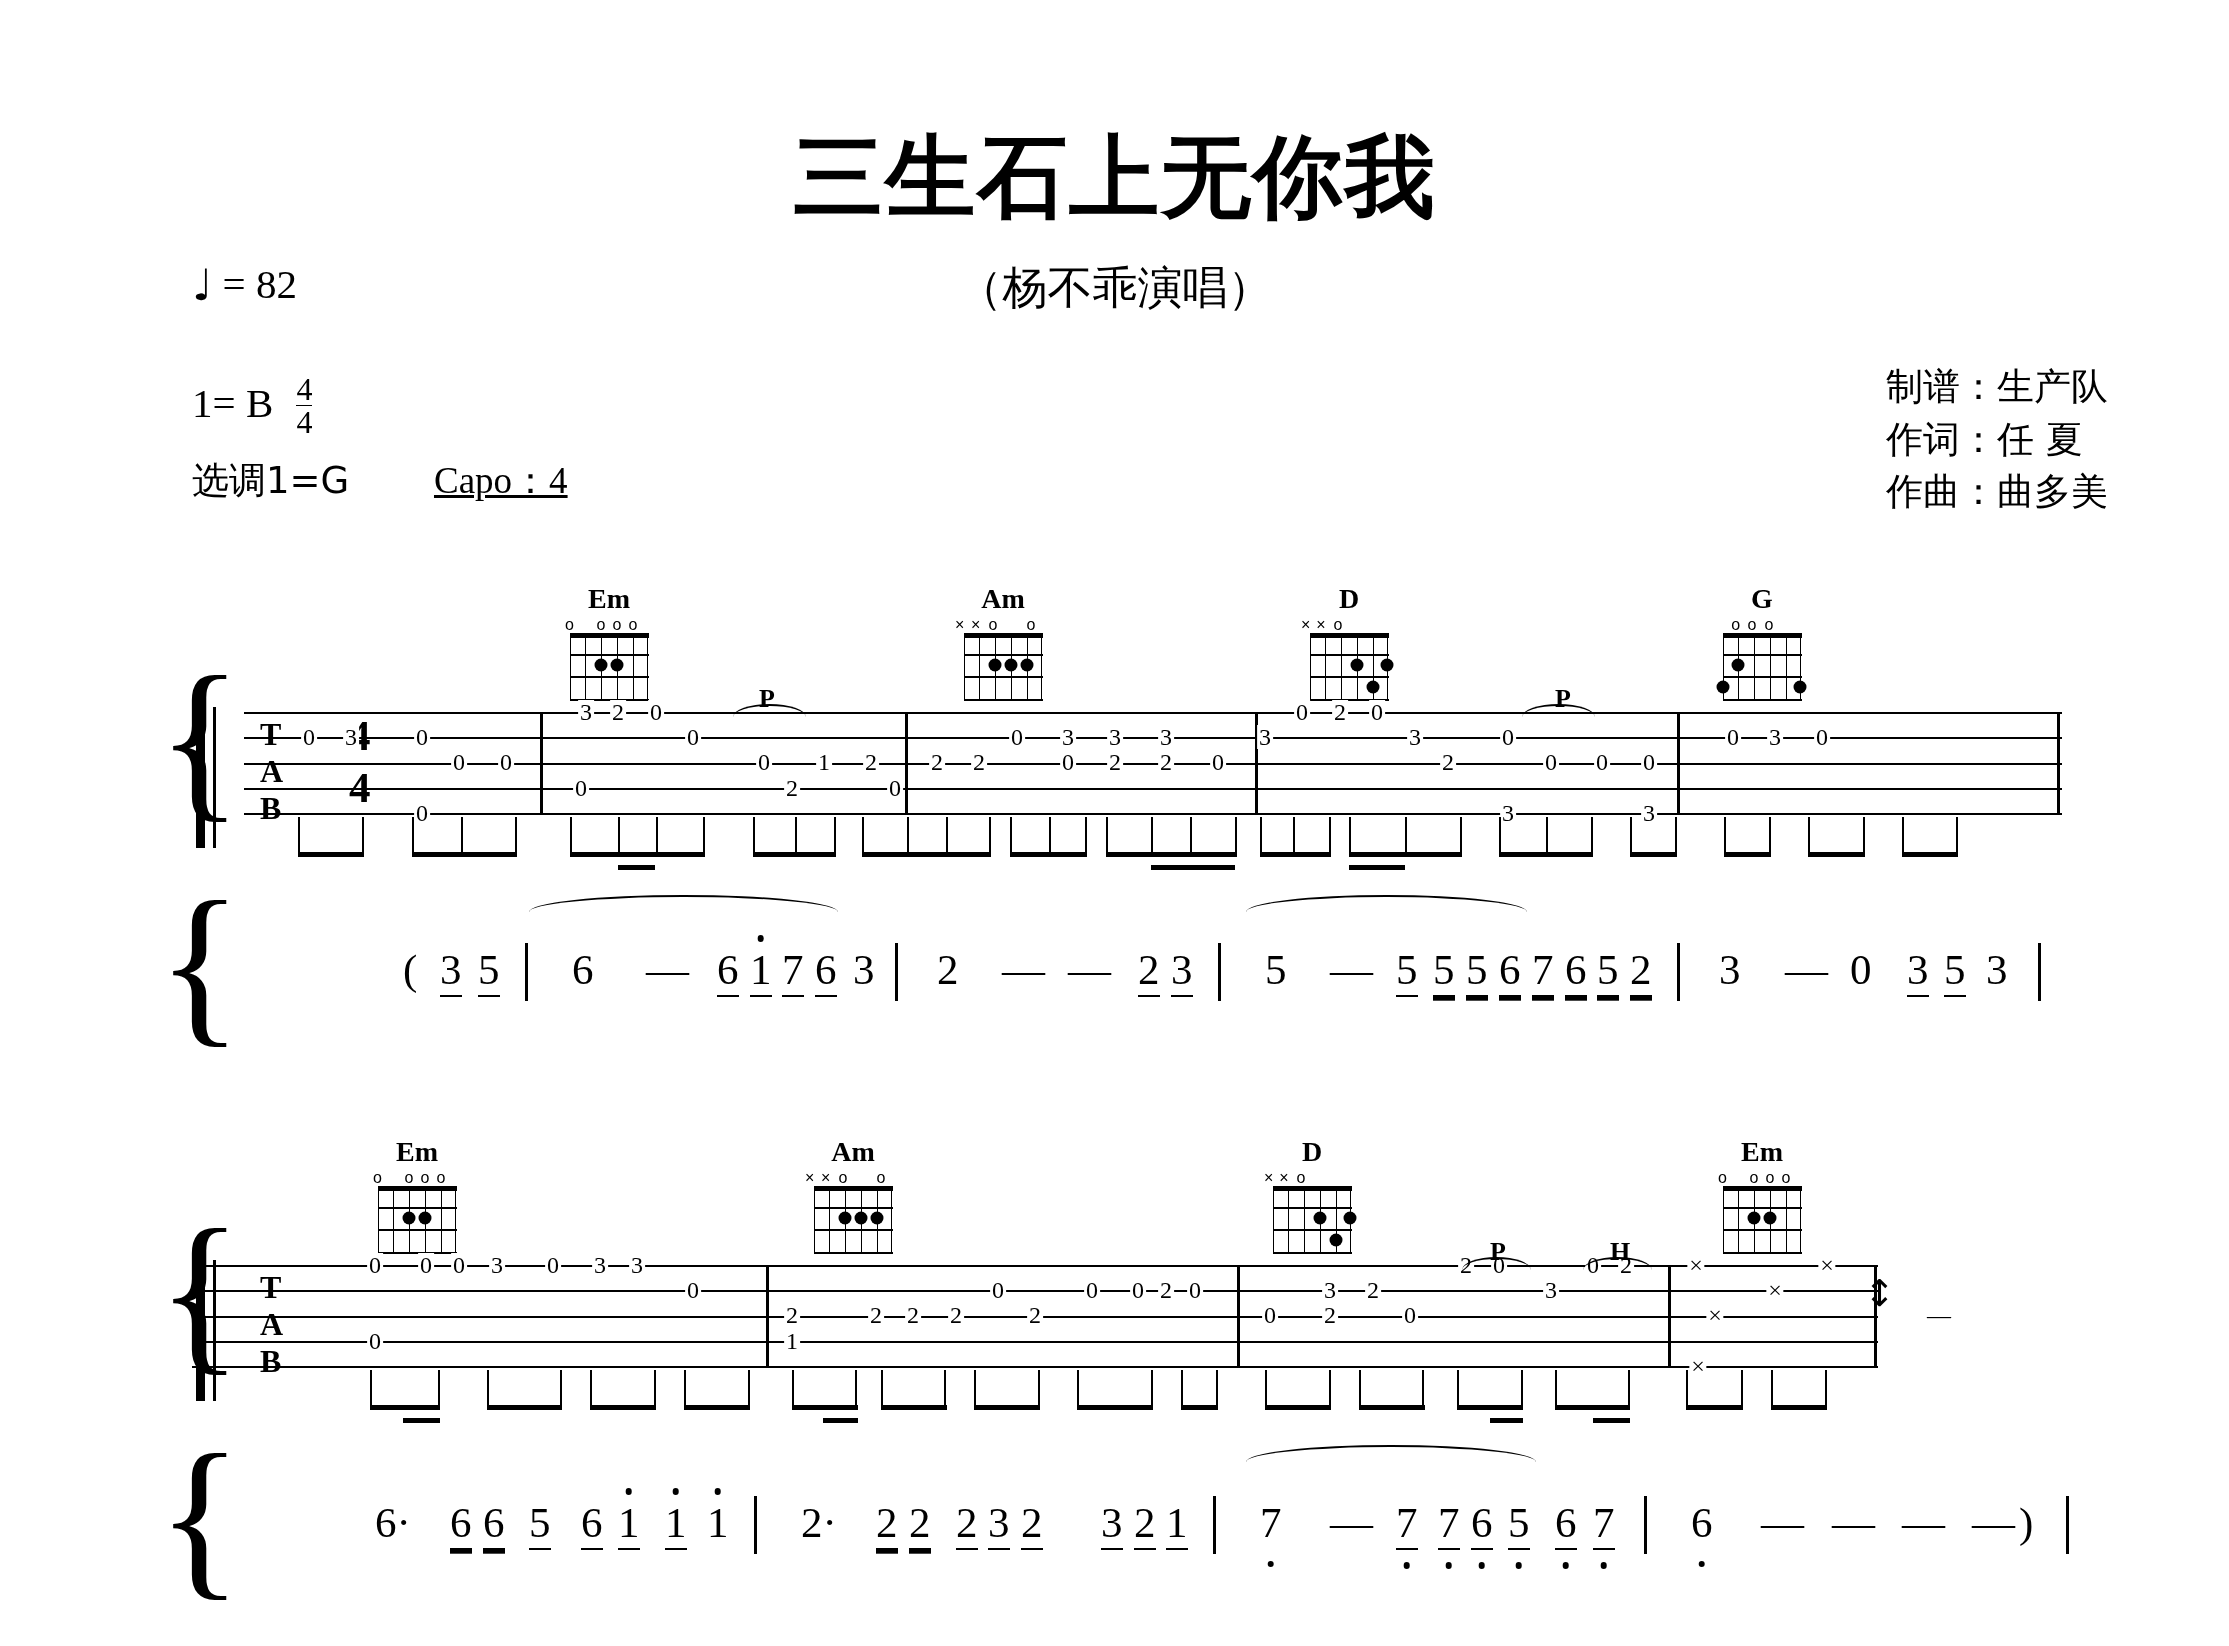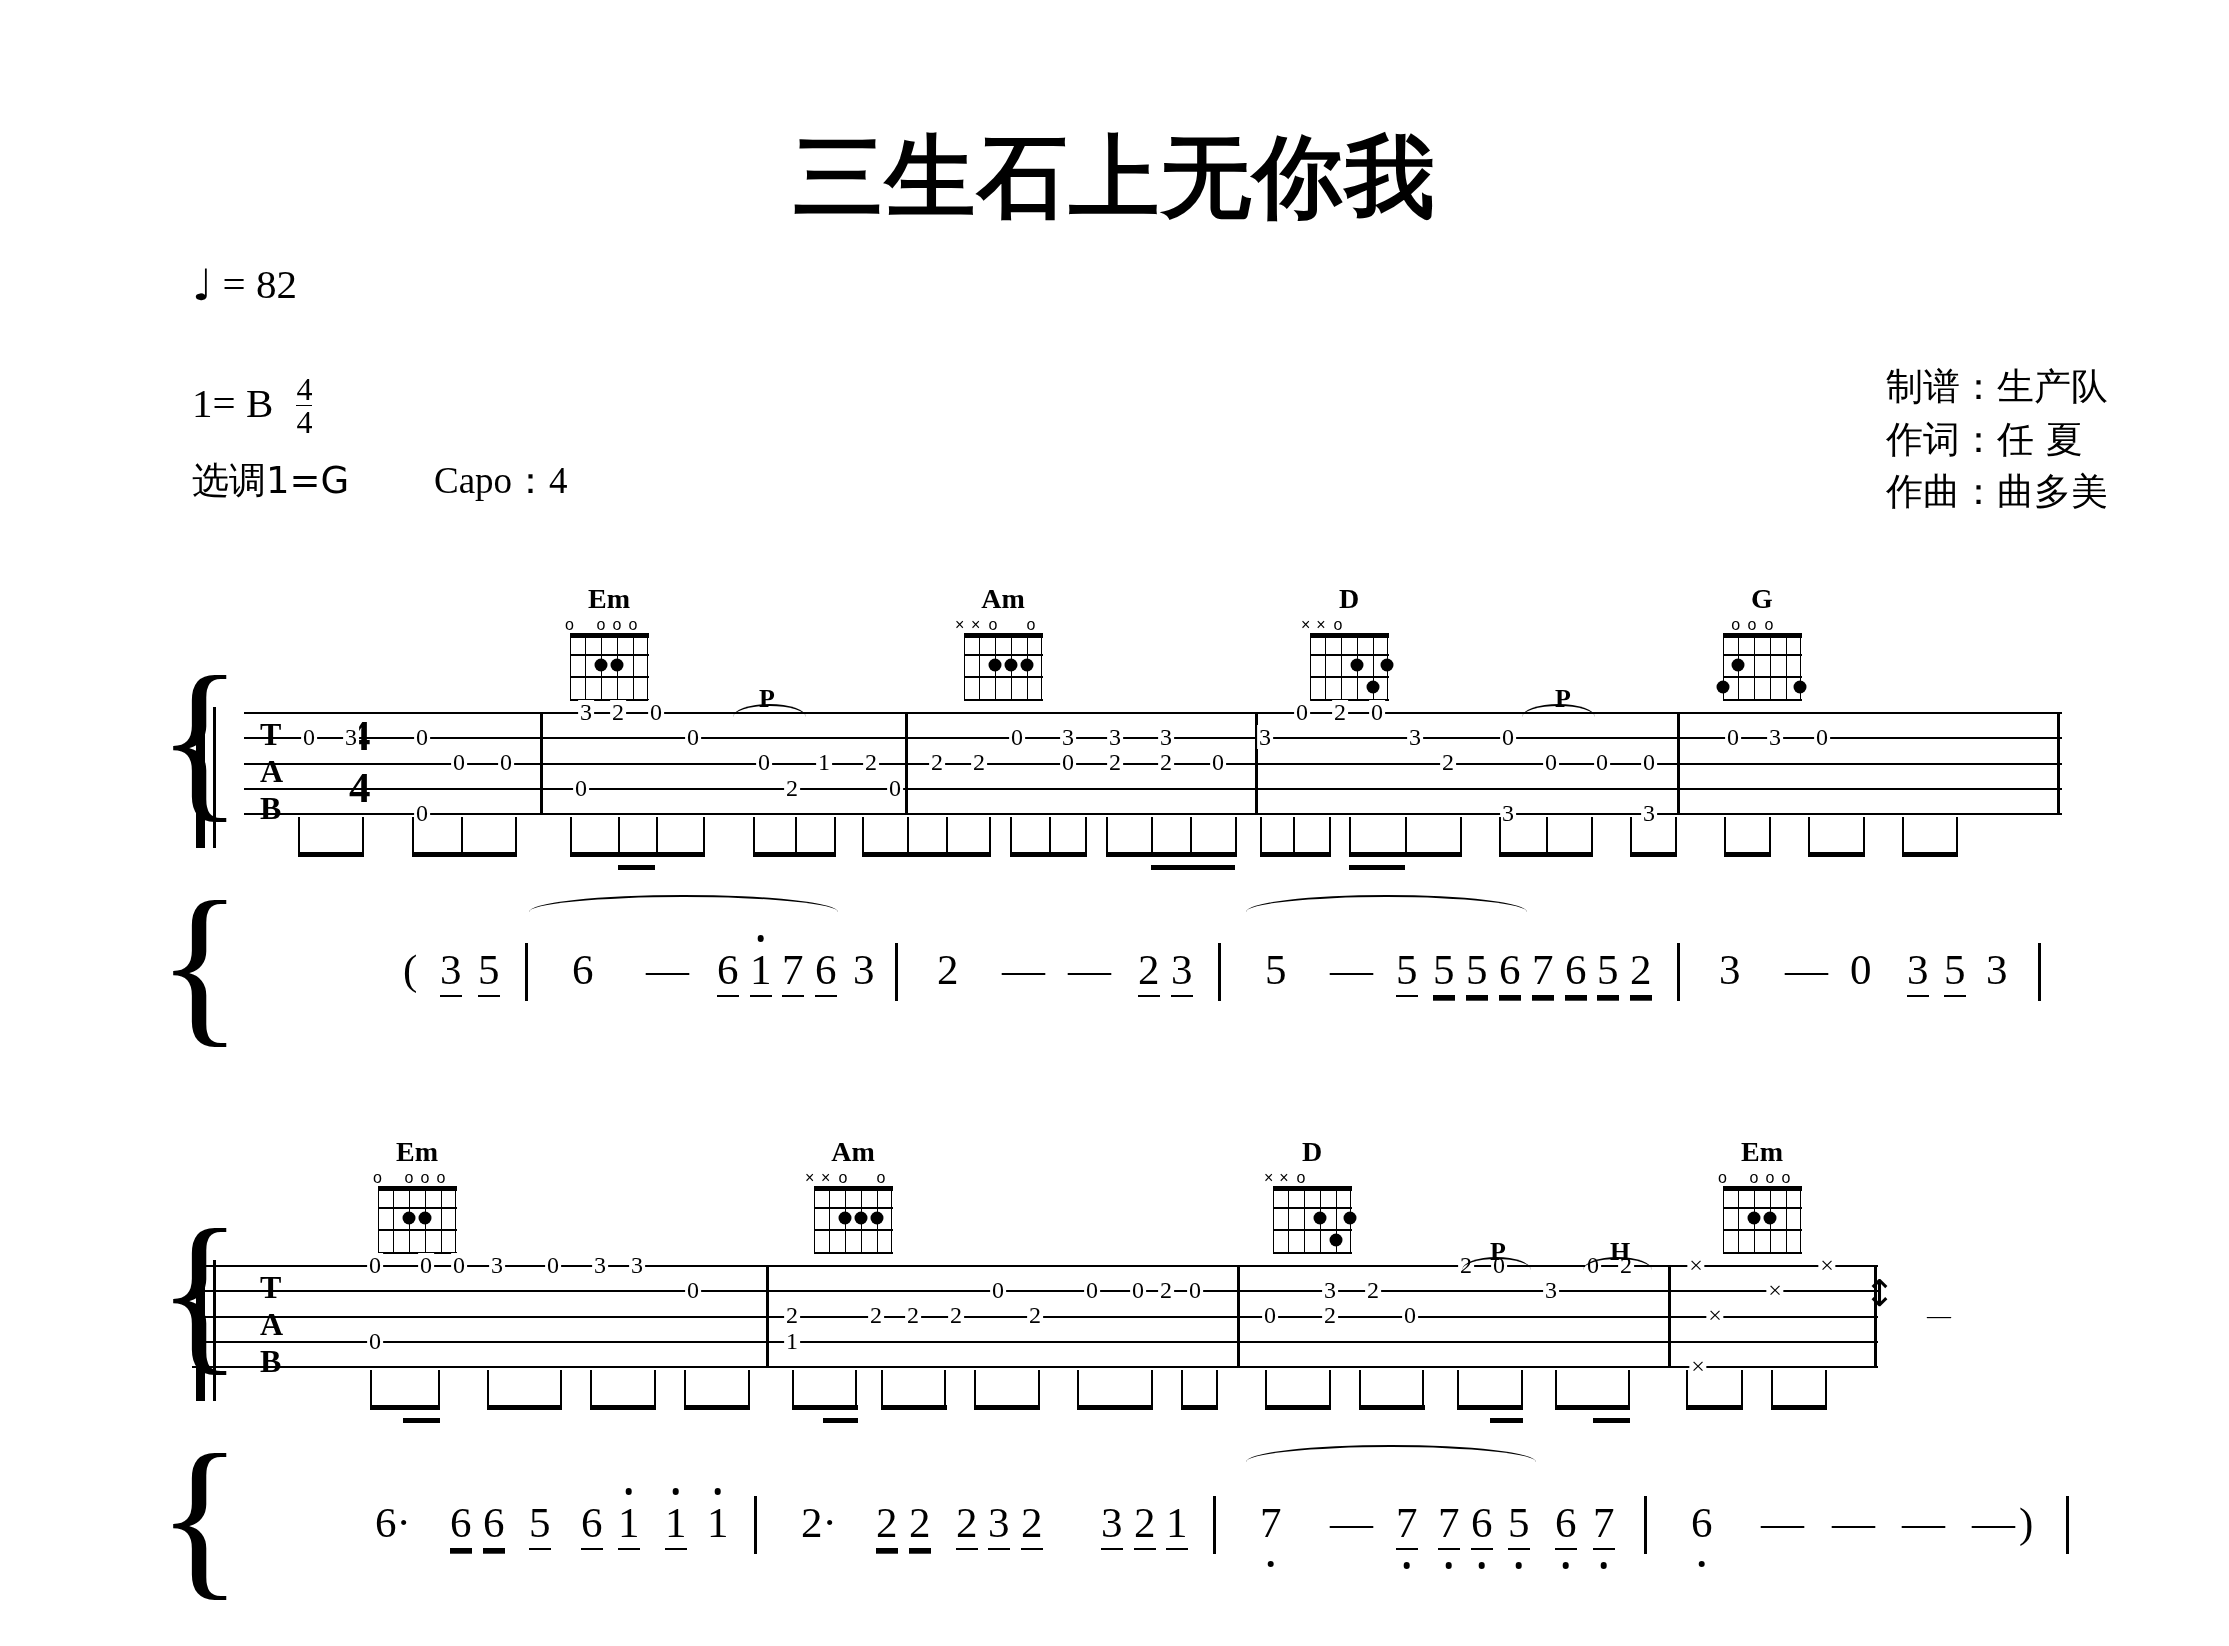--- a/index.html
+++ b/index.html
@@ -75,21 +75,21 @@
   .frac .num { display: block; }
   .frac .den { display: block; }
   .capoline {
     position: absolute;
     left: 192px;
     top: 456px;
     font-size: 37px;
     font-family: "DejaVu Sans", sans-serif;
     white-space: nowrap;
   }
-  .capoline .capo { margin-left: 73px; font-family: "Liberation Serif", serif;}
+  .capoline .capo { margin-left: 73px; font-family: "Liberation Serif", serif; text-decoration: underline;}
   .credits {
     position: absolute;
     right: 122px;
     top: 361px;
     font-size: 37px;
     line-height: 1.42;
     text-align: left;
     font-family: "DejaVu Sans", sans-serif;
     white-space: nowrap;
   }
@@ -283,20 +283,21 @@
     font-size: 37px;
     font-family: "DejaVu Sans", sans-serif;
   }
 </style>
 </head>
 <body>
 
 <div class="sheet">
 
   <div class="title">三生石上无你我</div>
+  <div class="subtitle">（杨不乖演唱）</div>
 
   <div class="tempo">
     <span class="note-glyph">♩</span>
     <span>=</span>
     <span>82</span>
   </div>
 
   <div class="keyline">
     <span>1=</span>
     <span>B</span>

